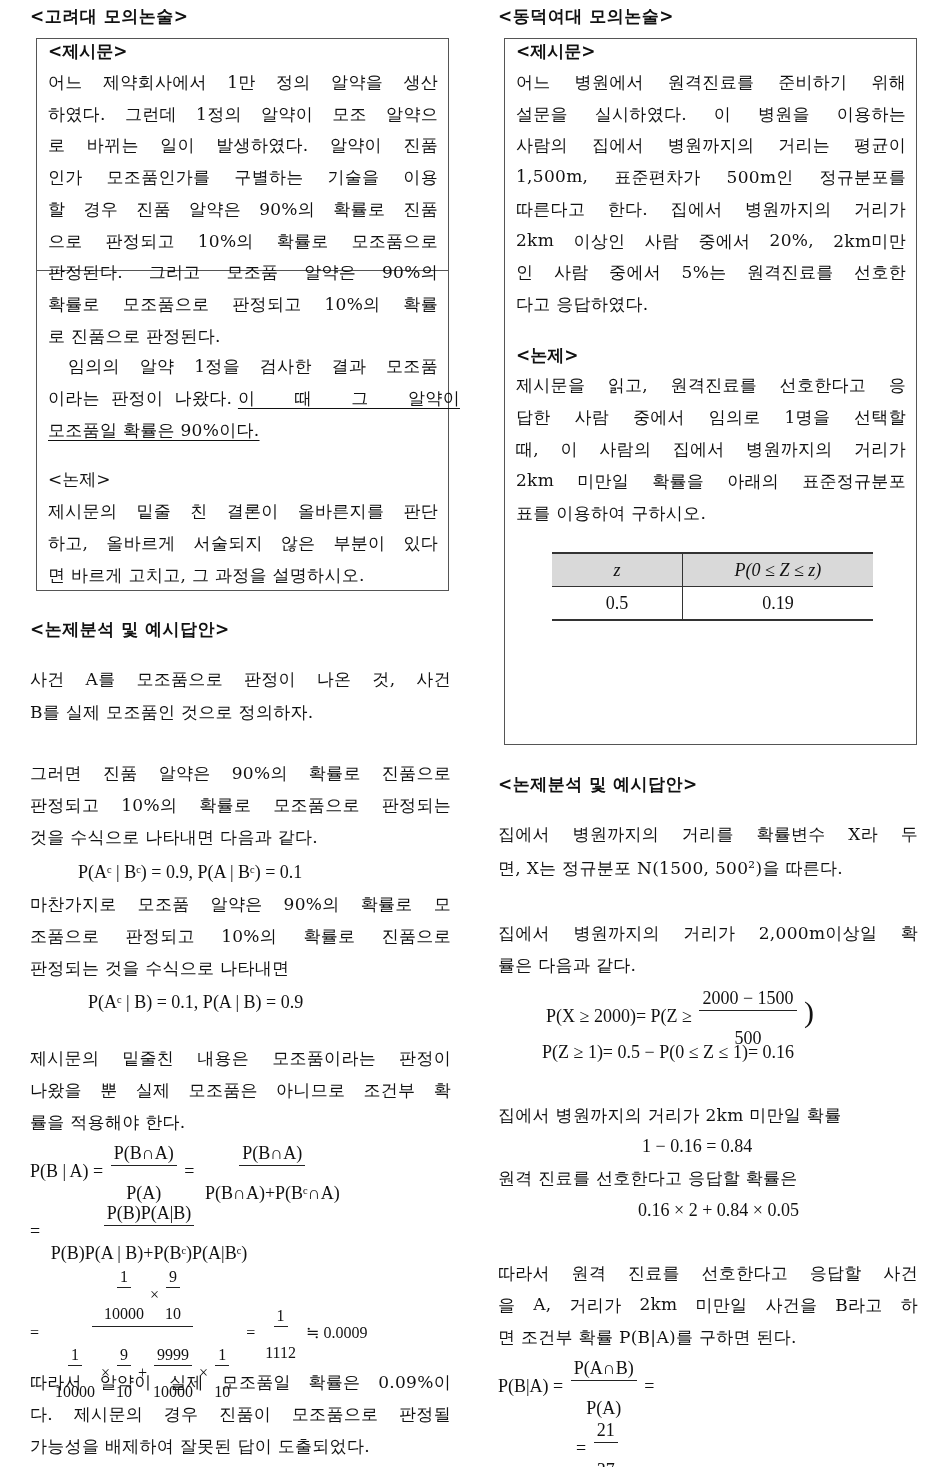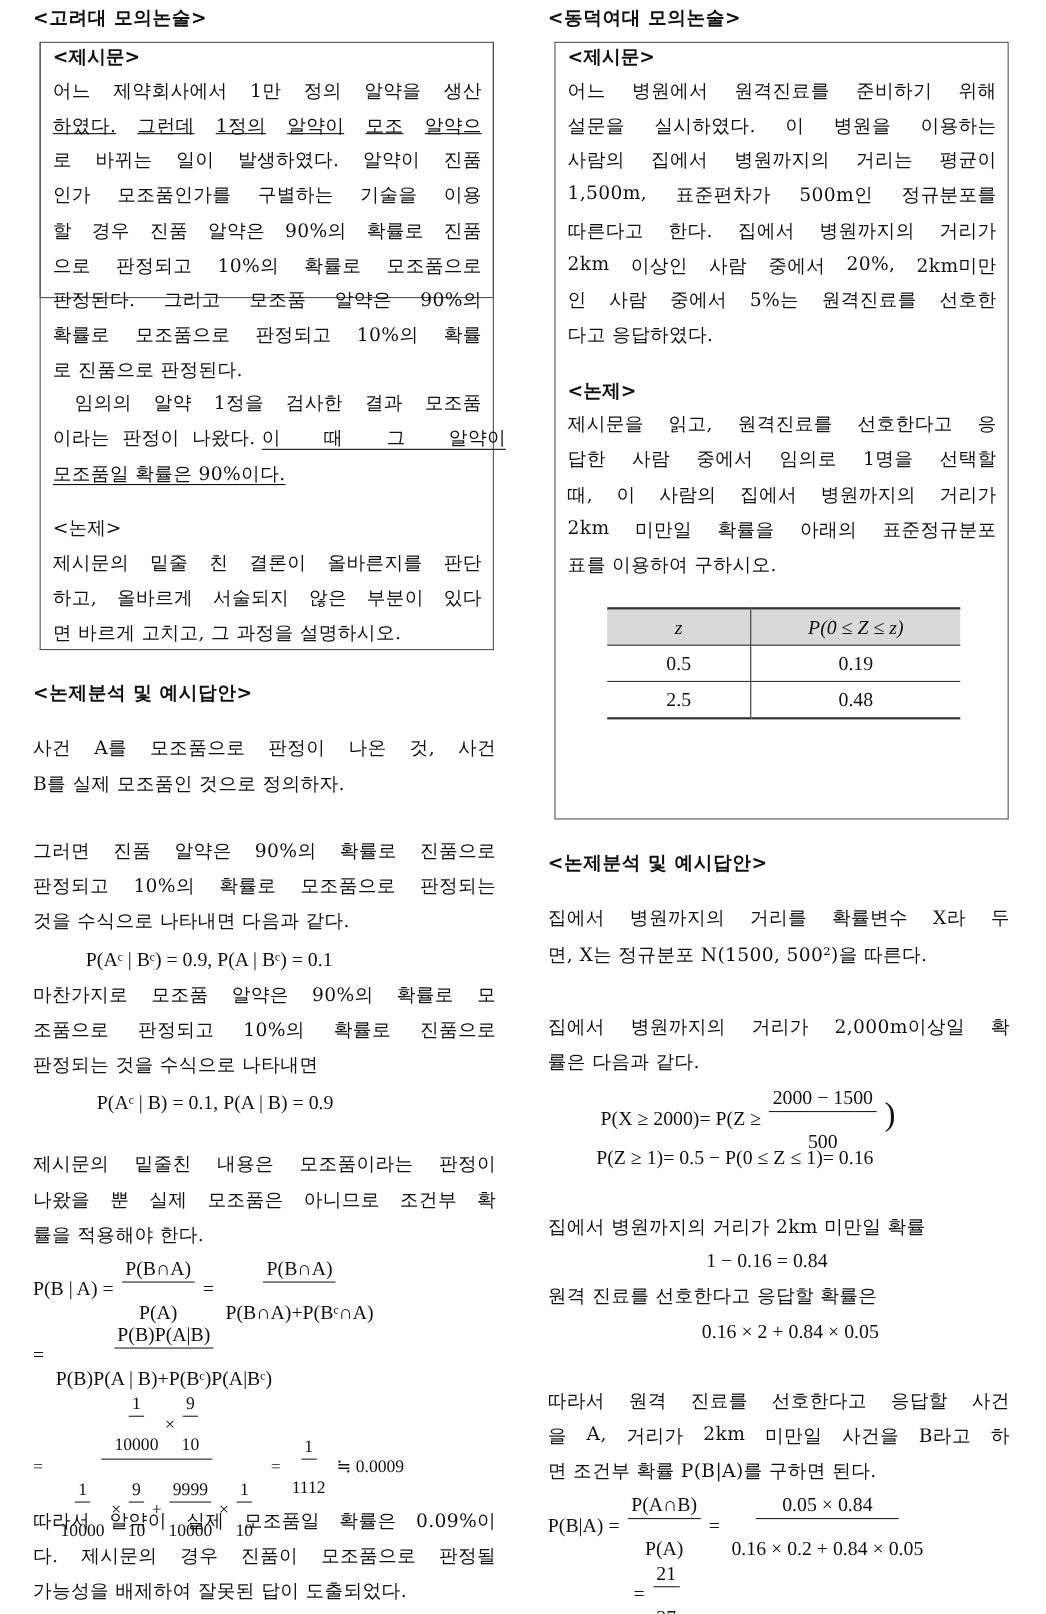--- a/index.html
+++ b/index.html
@@ -59,21 +59,21 @@
   <div class="sub-heading" style="left:48px; top:40px;">&lt;제시문&gt;</div>
   <div id="l-jesimun">
       <div class="line j" style="left: 48px; top: 71px; width: 390px;">
         <span>어느</span>
         <span>제약회사에서</span>
         <span>1만</span>
         <span>정의</span>
         <span>알약을</span>
         <span>생산</span>
       </div>
-      <div class="line j" style="left: 48px; top: 102.7px; width: 390px; text-decoration: underline;">
+      <div class="line j" style="left: 48px; top: 102.7px; width: 390px;">
         <span>하였다.</span>
         <span>그런데</span>
         <span>1정의</span>
         <span>알약이</span>
         <span>모조</span>
         <span>알약으</span>
       </div>
       <div class="line j" style="left: 48px; top: 134.4px; width: 390px;">
         <span>로</span>
         <span>바뀌는</span>
@@ -400,24 +400,20 @@
   <table class="ztable" style="left:72px; top:552px;">
     <tbody>
         <tr>
       <th class="c1">z</th>
       <th class="c2">P(0 ≤ Z ≤ z)</th>
     </tr>
     <tr>
           <td class="c1">0.5</td>
           <td class="c2">0.19</td>
         </tr>
-    <tr>
-          <td class="c1">2.5</td>
-          <td class="c2">0.48</td>
-        </tr>
   </tbody>
     </table>
 
   <div class="section-title" style="left:18px; top:773px;">&lt;논제분석 및 예시답안&gt;</div>
   <div id="r-p1">
       <div class="line j" style="left: 18px; top: 823px; width: 420px;">
         <span>집에서</span>
         <span>병원까지의</span>
         <span>거리를</span>
         <span>확률변수</span>
@@ -474,24 +470,20 @@
       <div class="line" style="left: 18px; top: 1326px;"><span>면 조건부 확률 P(B|A)를 구하면 된다.</span></div>
     </div>
 
   <div class="math" style="left:18px; top:1358px;">
     <span>P(B|A) =</span>
     <span class="frac">
         <span class="num">P(A∩B)</span>
         <span class="den">P(A)</span>
       </span>
     <span>=</span>
-    <span class="frac">
-        <span class="num" style="padding:0 24px 1px;">0.05 × 0.84</span>
-        <span class="den">0.16 × 0.2 + 0.84 × 0.05</span>
-      </span>
   </div>
   <div class="math" style="left:96px; top:1420px;">
     <span>=</span>
     <span class="frac">
         <span class="num">21</span>
         <span class="den">37</span>
       </span>
   </div>
 </div>
 

